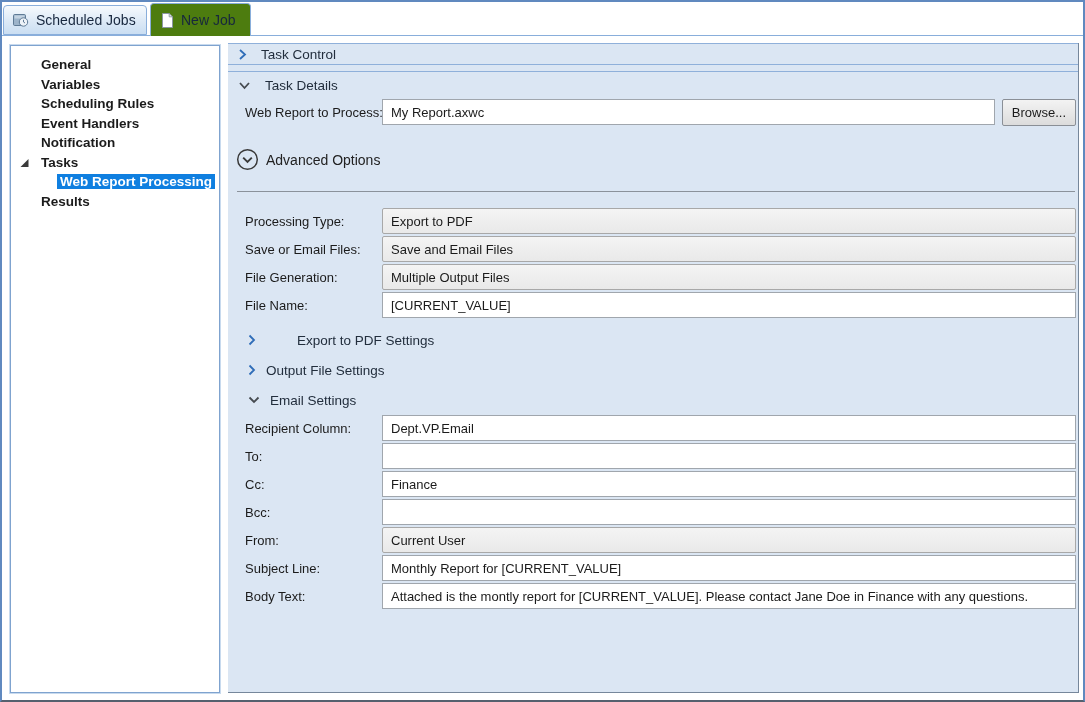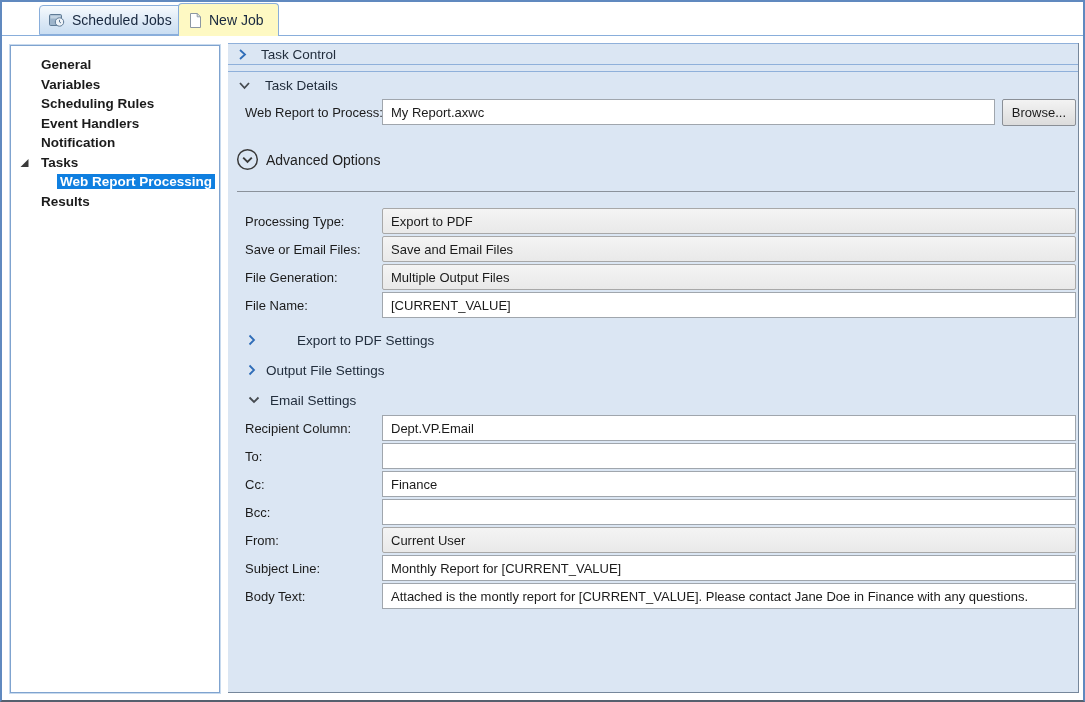--- a/index.html
+++ b/index.html
@@ -26,34 +26,33 @@
     border-bottom: 1px solid #89aedb;
     z-index: 5;
   }
   .tab {
     position: absolute;
     display: flex; align-items: center;
     font-size: 14px; color: #17273e;
     white-space: nowrap;
     border-radius: 4px 4px 0 0;
     cursor: default;
-    margin-left: 36px;
   }
   .tab .tab-icon { display: inline-flex; margin-right: 7px; }
   .tab-scheduled {
     left: 1px; top: 3px; width: 144px; height: 30px;
     padding-left: 9px;
     background: linear-gradient(#f6fafd, #dce9f6 55%, #cadef2);
     border: 1px solid #89aedb;
     z-index: 6;
   }
   .tab-newjob {
-    left: 140px; top: 1px; width: 101px; height: 33px;
+    left: 148px; top: 1px; width: 101px; height: 33px;
     padding-left: 10px;
-    background: #fef9c3;
+    background: #4d7c0f;
     border: 1px solid #89aedb;
     border-bottom: none;
     z-index: 7;
   }
 
   
   .tree {
     position: absolute; left: 10px; top: 45px; width: 210px; height: 648px;
     background: #fff;
     border: 1px solid #7fa3cf;

